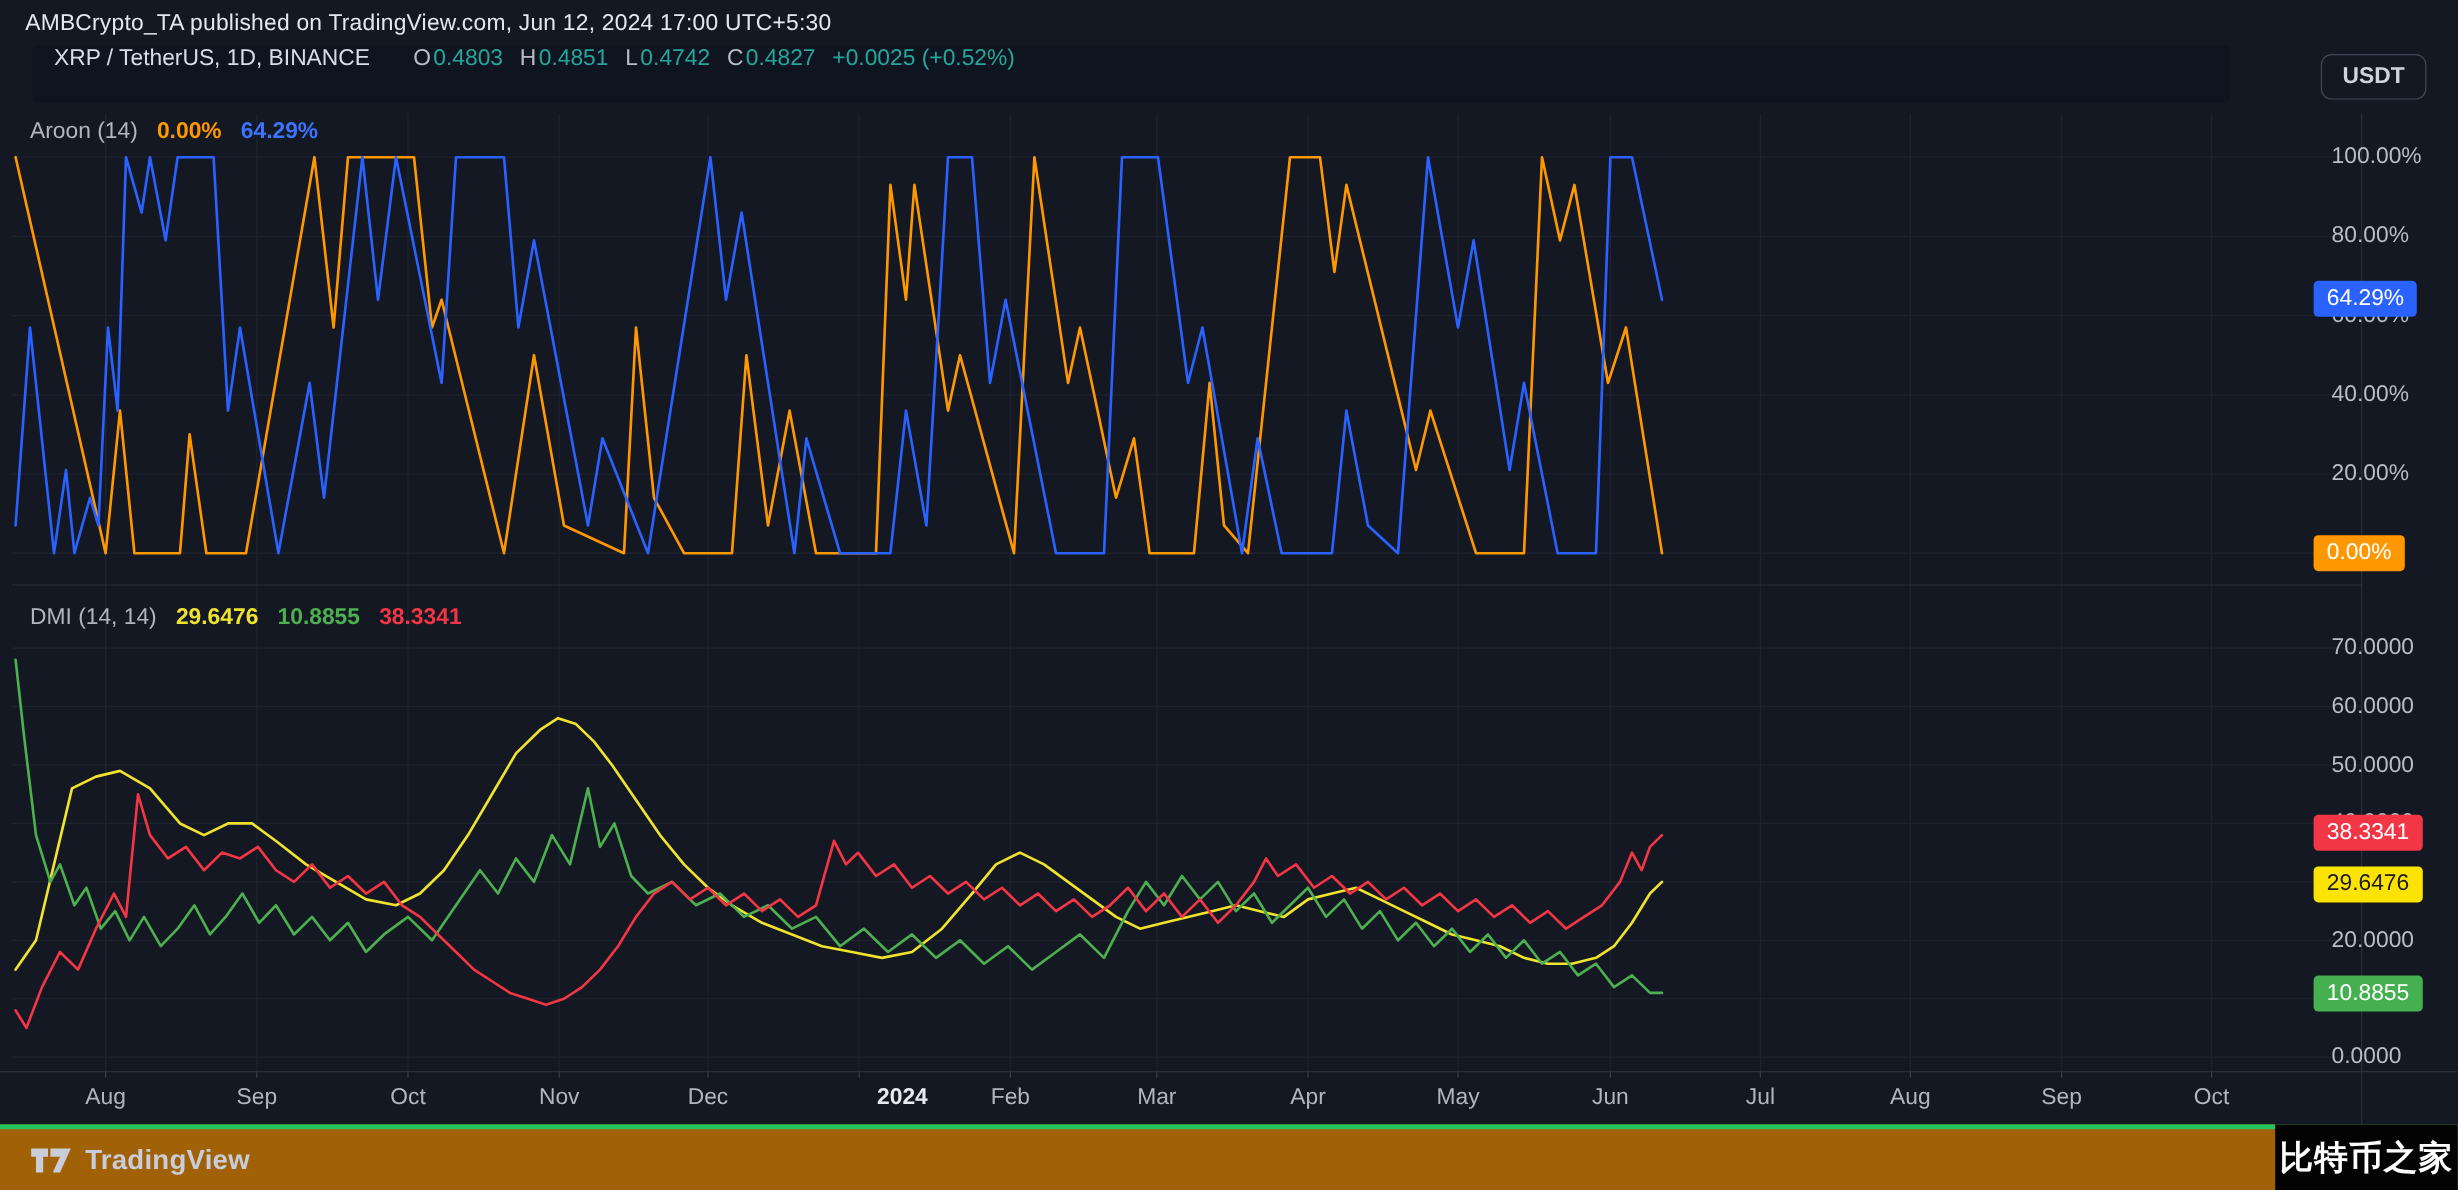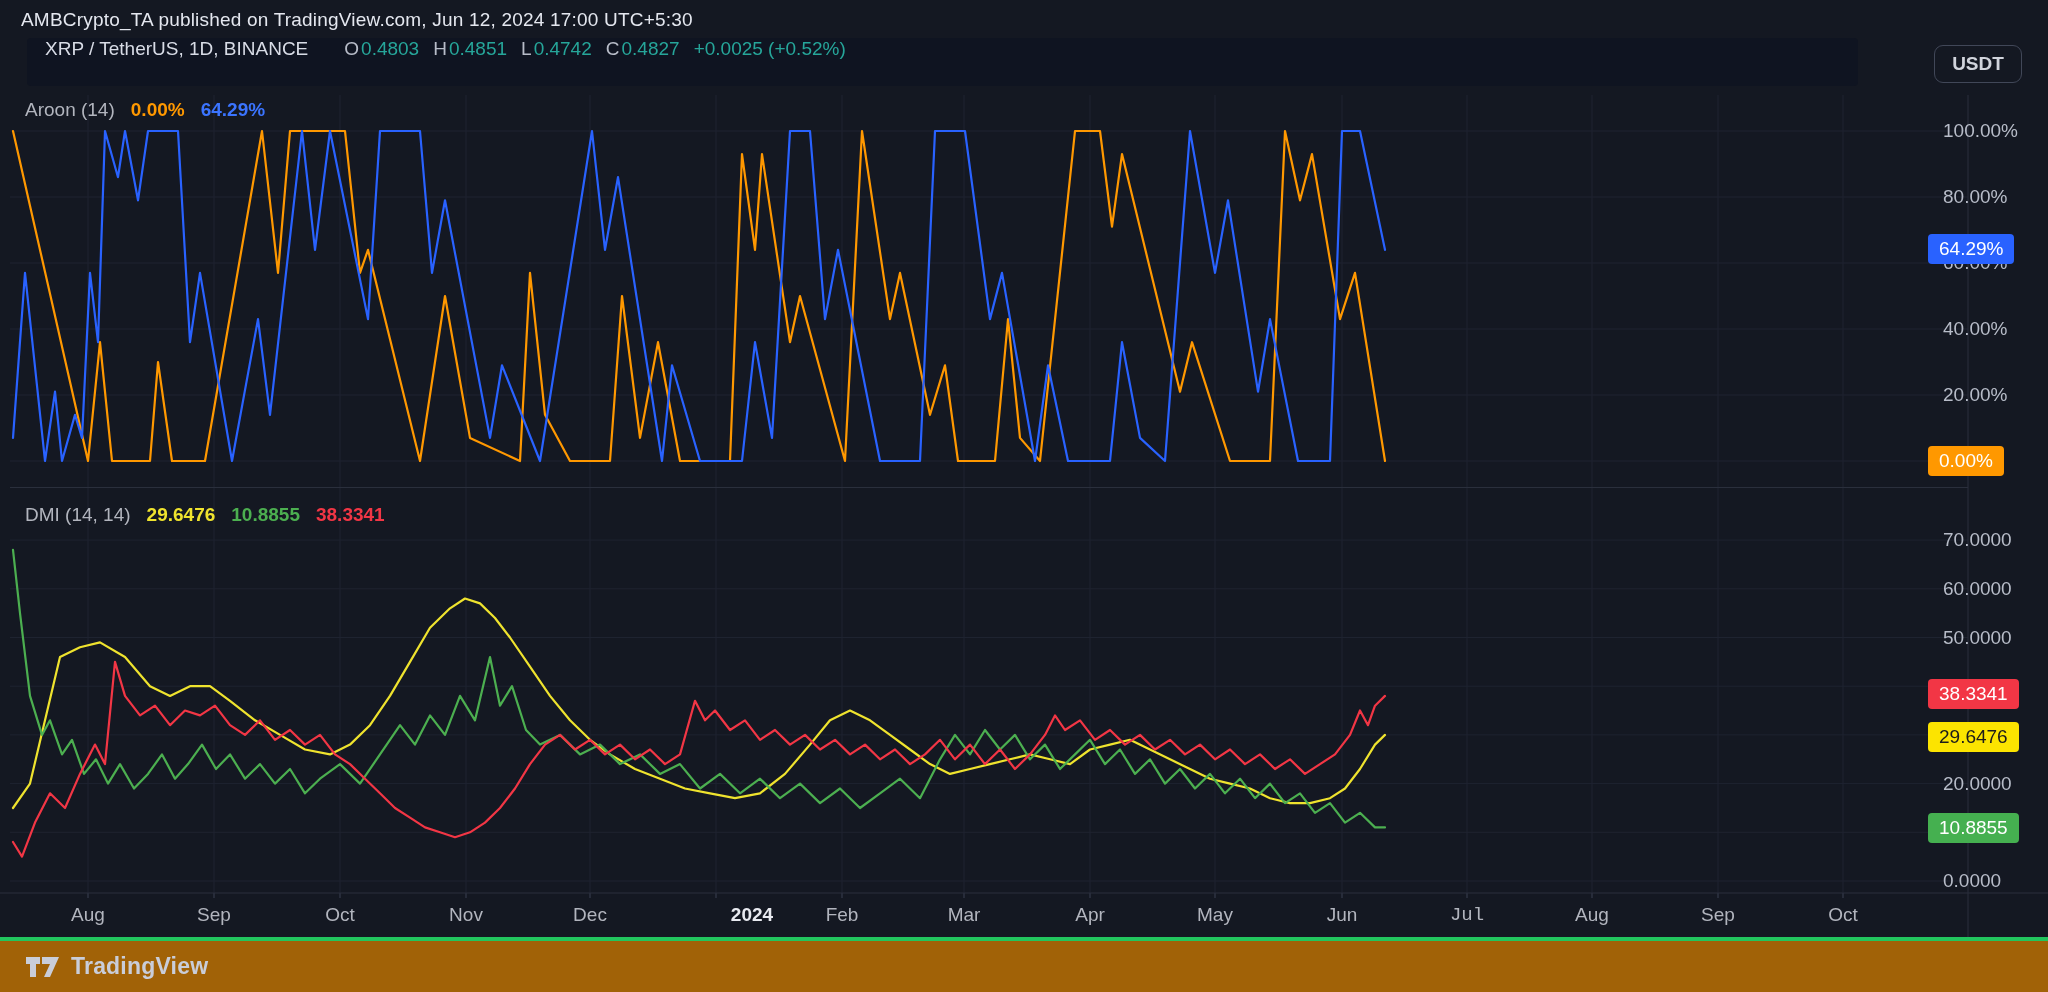--- a/index.html
+++ b/index.html
@@ -134,27 +134,28 @@
       <span class="month" style="left: 214px;">Sep</span>
       <span class="month" style="left: 340px;">Oct</span>
       <span class="month" style="left: 466px;">Nov</span>
       <span class="month" style="left: 590px;">Dec</span>
       <span class="month bold" style="left: 716px;">2024</span>
       <span class="month" style="left: 842px;">Feb</span>
       <span class="month" style="left: 964px;">Mar</span>
       <span class="month" style="left: 1090px;">Apr</span>
       <span class="month" style="left: 1215px;">May</span>
       <span class="month" style="left: 1342px;">Jun</span>
-      <span class="month" style="left: 1467px; font-family: Liberation Mono, monospace;">Jul</span>
+      <span class="month" style="left: 1467px;">Jul</span>
       <span class="month" style="left: 1592px;">Aug</span>
       <span class="month" style="left: 1718px;">Sep</span>
       <span class="month" style="left: 1843px;">Oct</span>
     </div>
 
   <div id="footer">
     <svg width="36" height="24" viewBox="0 0 36 24">
       <path d="M1 2 H15 V9 H11 V22 H5 V9 H1 Z" fill="#c9cdd9"></path>
       <path d="M17 2 H34 L25 22 H19 L25 9 H17 Z" fill="#c9cdd9"></path>
     </svg>
     <span id="brand">TradingView</span>
   </div>
 
+  <div id="watermark">比特币之家</div>
 </div>
 
 </body></html>

